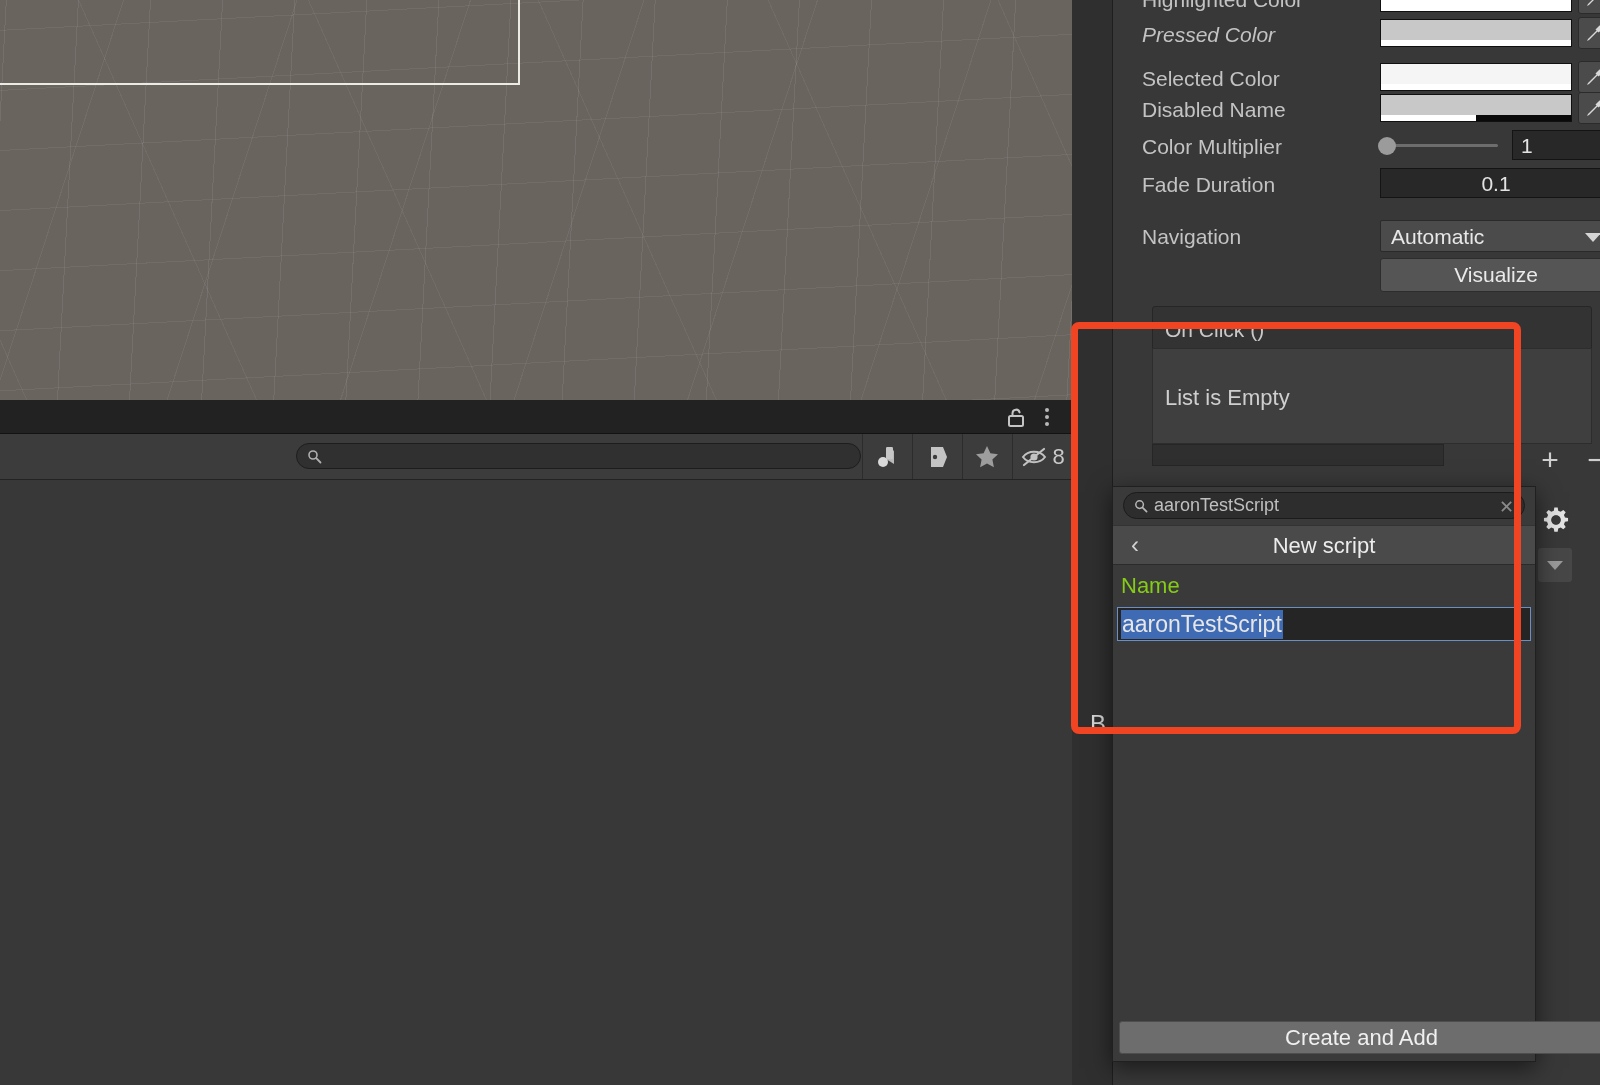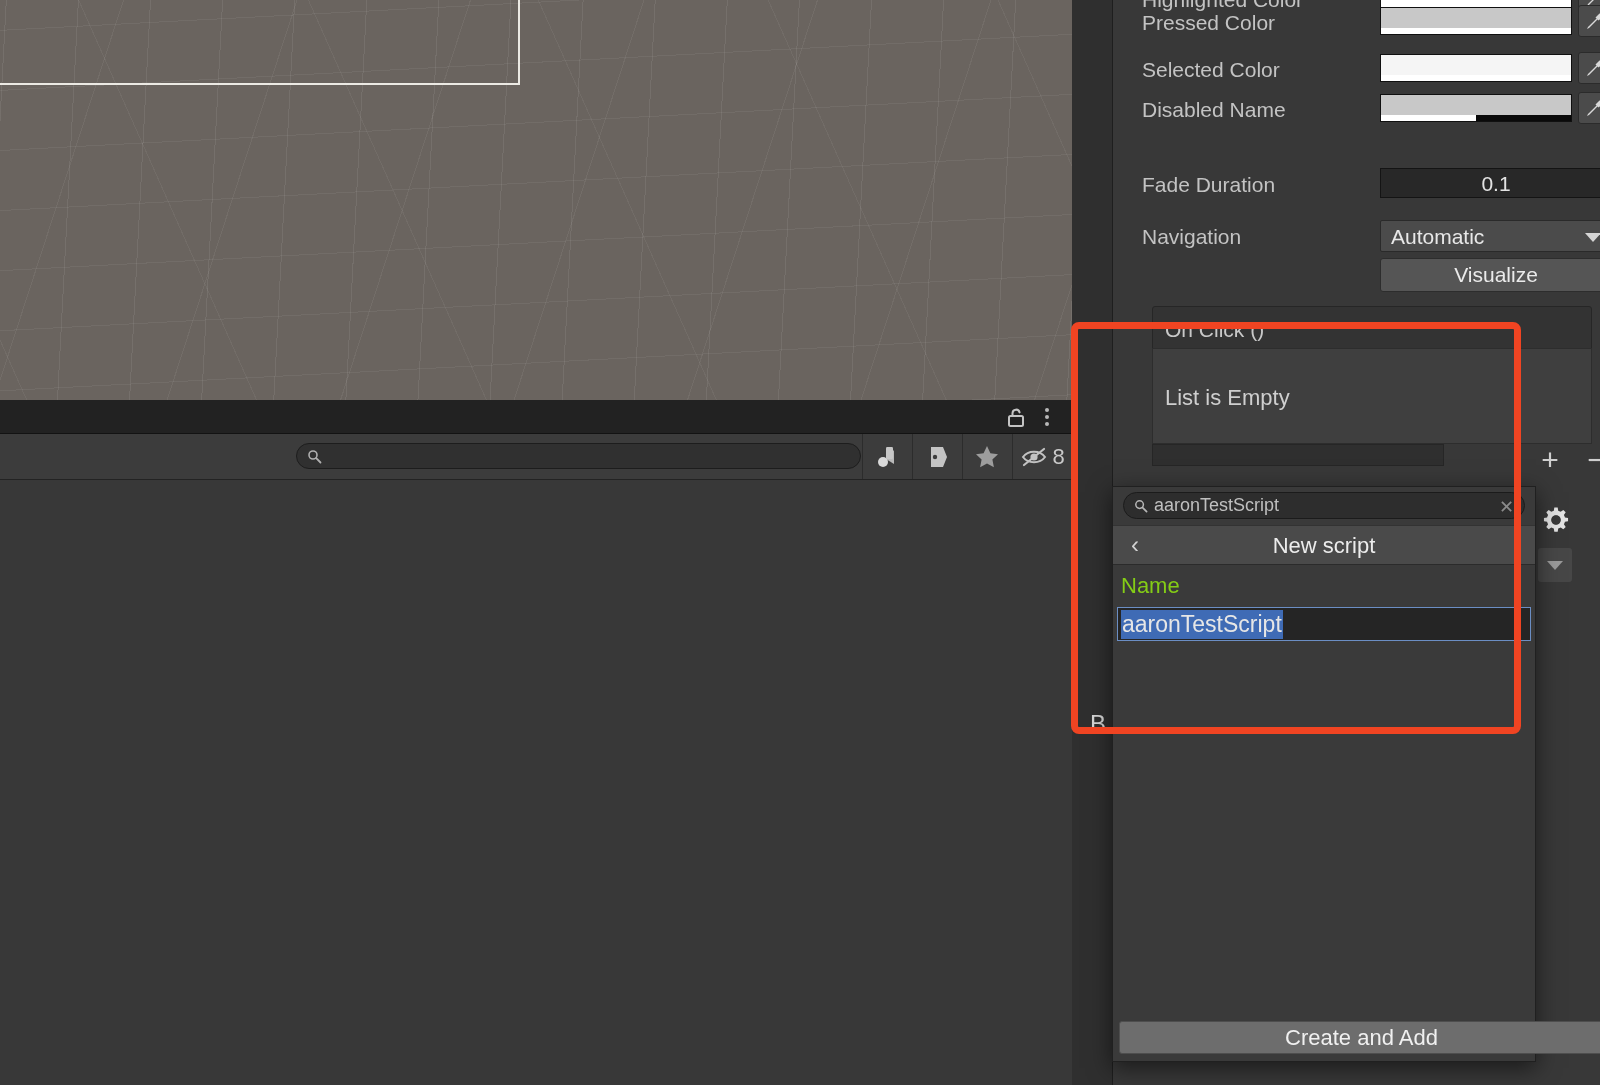--- a/index.html
+++ b/index.html
@@ -557,36 +557,36 @@
             <div class="color-alpha" style="width:100%"></div>
           </div>
       </div>
       <div class="eyedropper">
         <svg width="20" height="20" viewBox="0 0 20 20">
             <path d="M14.5 2.5 a2.6 2.6 0 0 1 3.1 3.1 L13.6 9.5 l-1.1-1.1 L4 17 l-2 1 1-2 8.6-8.5 -1.1-1.1 Z" fill="#d8d8d8"></path>
           </svg>
       </div>
     </div>
 
-    <div class="insp-row" style="top:3px;">
+    <div class="insp-row" style="top:15px;font-style:italic;">
       <span class="insp-label">Pressed Color</span>
       <div class="color-field">
         <div class="color-main" style="background:#c8c8c8"></div>
         <div class="color-alpha-wrap">
             <div class="color-alpha" style="width:100%"></div>
           </div>
       </div>
       <div class="eyedropper">
         <svg width="20" height="20" viewBox="0 0 20 20">
             <path d="M14.5 2.5 a2.6 2.6 0 0 1 3.1 3.1 L13.6 9.5 l-1.1-1.1 L4 17 l-2 1 1-2 8.6-8.5 -1.1-1.1 Z" fill="#d8d8d8"></path>
           </svg>
       </div>
     </div>
 
-    <div class="insp-row" style="top:50px;">
+    <div class="insp-row" style="top:59px;">
       <span class="insp-label">Selected Color</span>
       <div class="color-field">
         <div class="color-main" style="background:#f5f5f5"></div>
         <div class="color-alpha-wrap">
             <div class="color-alpha" style="width:100%"></div>
           </div>
       </div>
       <div class="eyedropper">
         <svg width="20" height="20" viewBox="0 0 20 20">
             <path d="M14.5 2.5 a2.6 2.6 0 0 1 3.1 3.1 L13.6 9.5 l-1.1-1.1 L4 17 l-2 1 1-2 8.6-8.5 -1.1-1.1 Z" fill="#d8d8d8"></path>
@@ -602,20 +602,26 @@
             <div class="color-alpha" style="width:50%"></div>
           </div>
       </div>
       <div class="eyedropper">
         <svg width="20" height="20" viewBox="0 0 20 20">
             <path d="M14.5 2.5 a2.6 2.6 0 0 1 3.1 3.1 L13.6 9.5 l-1.1-1.1 L4 17 l-2 1 1-2 8.6-8.5 -1.1-1.1 Z" fill="#d8d8d8"></path>
           </svg>
       </div>
     </div>
 
+    <div class="insp-row" style="top:127px;">
+      <span class="insp-label">Color Multiplier</span>
+      <div id="slider-track"></div>
+      <div id="slider-knob"></div>
+      <div class="num-field" id="color-mult-value">1</div>
+    </div>
 
     <div class="insp-row" style="top:165px;text-align:center;">
       <span class="insp-label">Fade Duration</span>
       <div class="num-field" id="fade-duration-value">0.1</div>
     </div>
 
     <div class="insp-row" style="top:217px;">
       <span class="insp-label">Navigation</span>
       <div class="dropdown-field">
         <span>Automatic</span>

